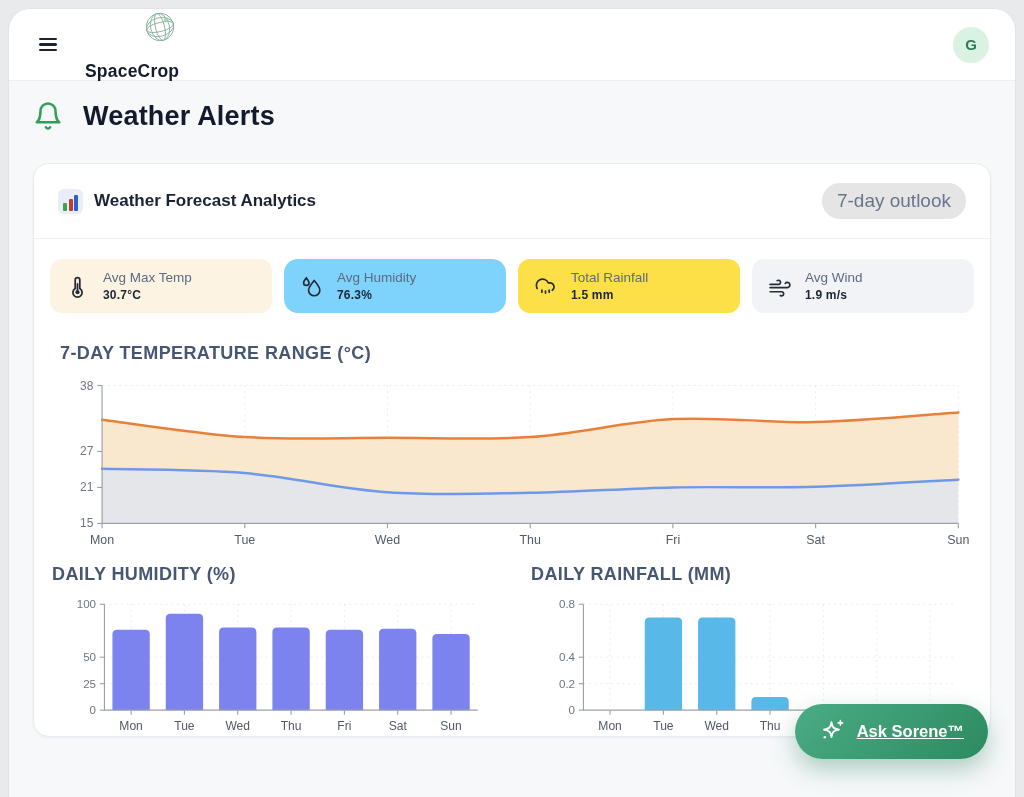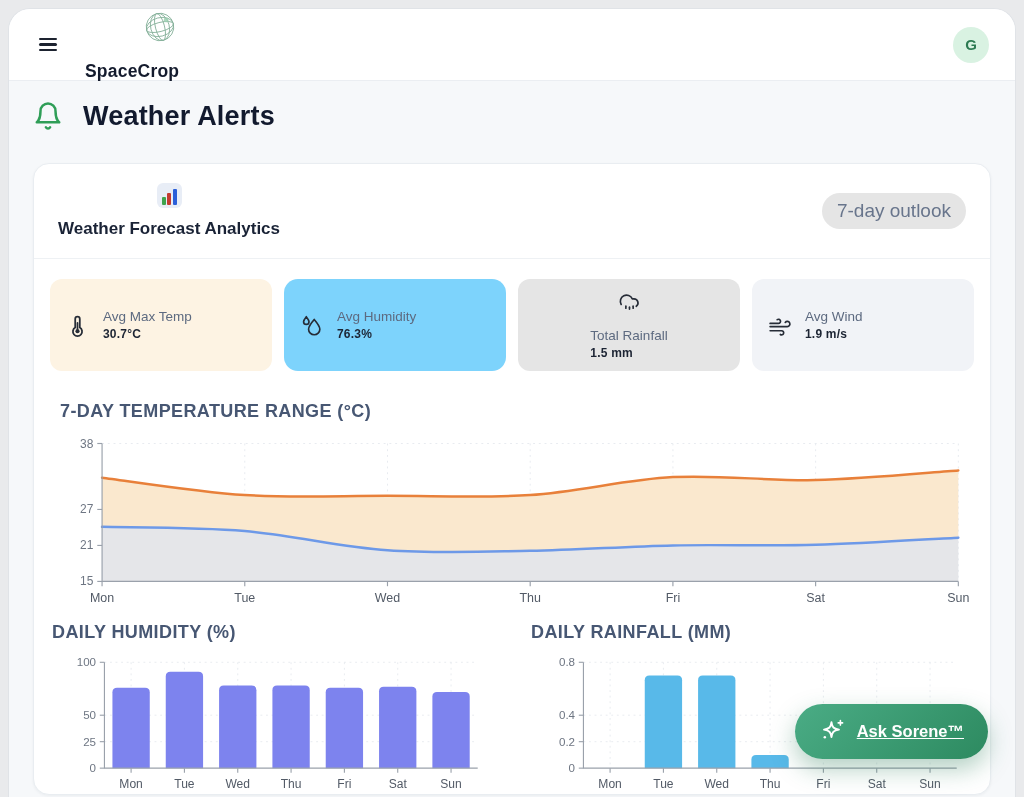--- a/index.html
+++ b/index.html
@@ -40,21 +40,21 @@
   .page-head-row { display:flex; align-items:flex-start; gap:20px; margin-top:10px; }
   .page-title { font-size:27px; font-weight:800; color:#121a2e; letter-spacing:.2px; }
   .page-subtitle { margin:9px 0 0 2px; font-size:16.5px; color:#4a576d; }
   
   .card {
     margin-top:28px; background:#fff;
     border:1px solid #e9edf1; border-radius:16px;
     box-shadow:0 1px 3px rgba(20,30,50,.05);
   }
   .card-head { display:flex; align-items:center; padding:19px 24px; border-bottom:1px solid #eef1f4; }
-  .card-title-wrap { display:flex; align-items:center; gap:11px;flex-direction:column; }
+  .card-title-wrap { display:flex; align-items:center; gap:11px; }
   .chart-emoji {
     width:25px; height:25px; border-radius:6px; background:#e8edf6;
     display:flex; align-items:flex-end; justify-content:center; gap:1.5px; padding:3px 4px;
   }
   .chart-emoji i { display:block; width:4px; border-radius:1px; }
   .chart-emoji .g { height:8px;  background:#3fa34d; }
   .chart-emoji .r { height:12px; background:#c43a30; }
   .chart-emoji .b { height:16px; background:#2b5fd9; }
   .card-title { font-size:17px; font-weight:700; color:#1a2336; }
   .badge {
@@ -171,21 +171,21 @@
                 <path d="M14.6 6.2c3 3.5 5.4 6.5 5.4 9.3a5.4 5.4 0 0 1-10.8 0c0-2.8 2.4-5.8 5.4-9.3Z"></path>
                 <path d="M7 3.6c1.4 1.8 2.6 3.3 2.6 4.7a2.6 2.6 0 0 1-5.2 0C4.4 6.9 5.6 5.4 7 3.6Z"></path>
               </svg>
             </span>
             <div>
               <div class="slabel">Avg Humidity</div>
               <div class="sval">76.3%</div>
             </div>
           </div>
 
-          <div class="stat" style="background: #e5e5e5; flex-direction: column;">
+          <div class="stat" style="background: #fde047;">
             <span class="sicon">
               <svg viewBox="0 0 24 24" fill="none" stroke="currentColor" stroke-width="1.6" stroke-linecap="round" stroke-linejoin="round">
                 <path d="M4 13.9A6 6 0 1 1 14.7 8.5h1.6a3.9 3.9 0 0 1 2.2 7.1"></path>
                 <line x1="8.5" y1="15.5" x2="8.5" y2="17.5"></line>
                 <line x1="12" y1="16.5" x2="12" y2="18.5"></line>
                 <line x1="15.5" y1="15.5" x2="15.5" y2="17.5"></line>
               </svg>
             </span>
             <div>
               <div class="slabel">Total Rainfall</div>

